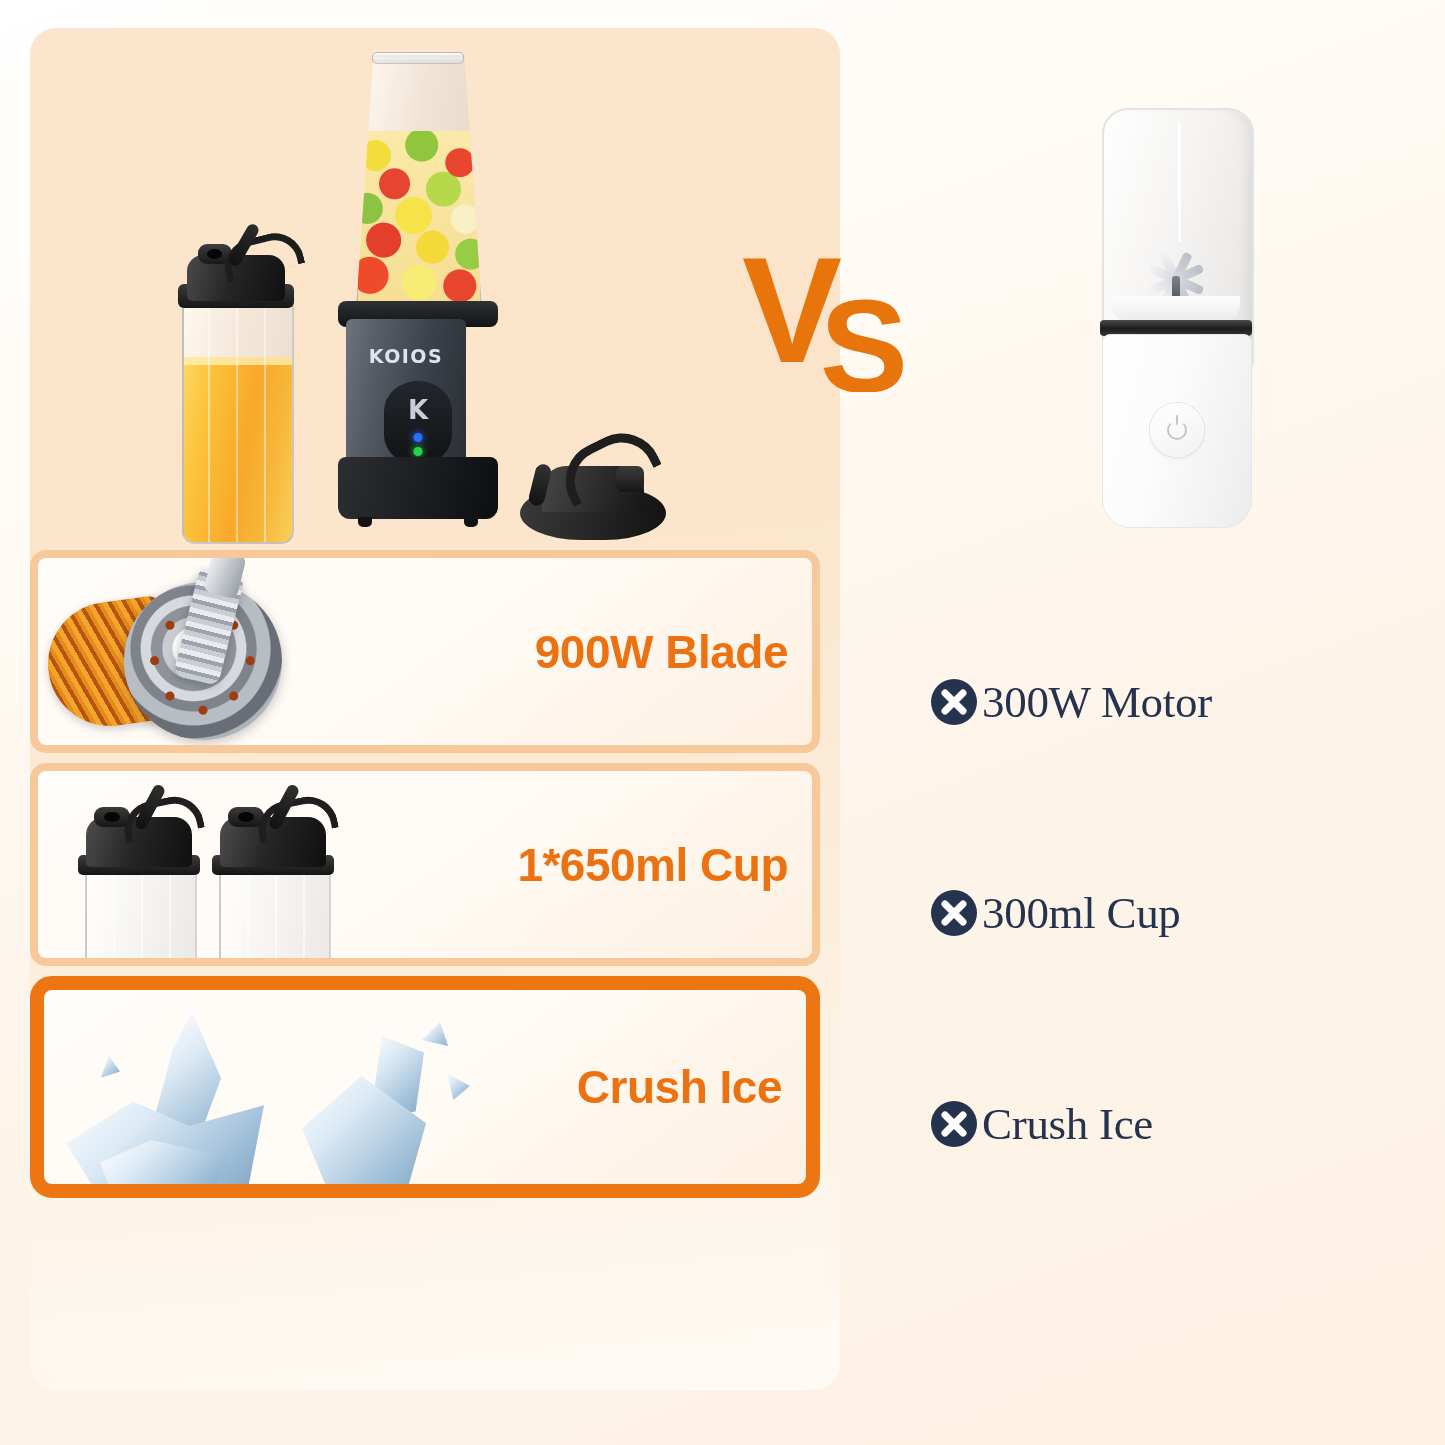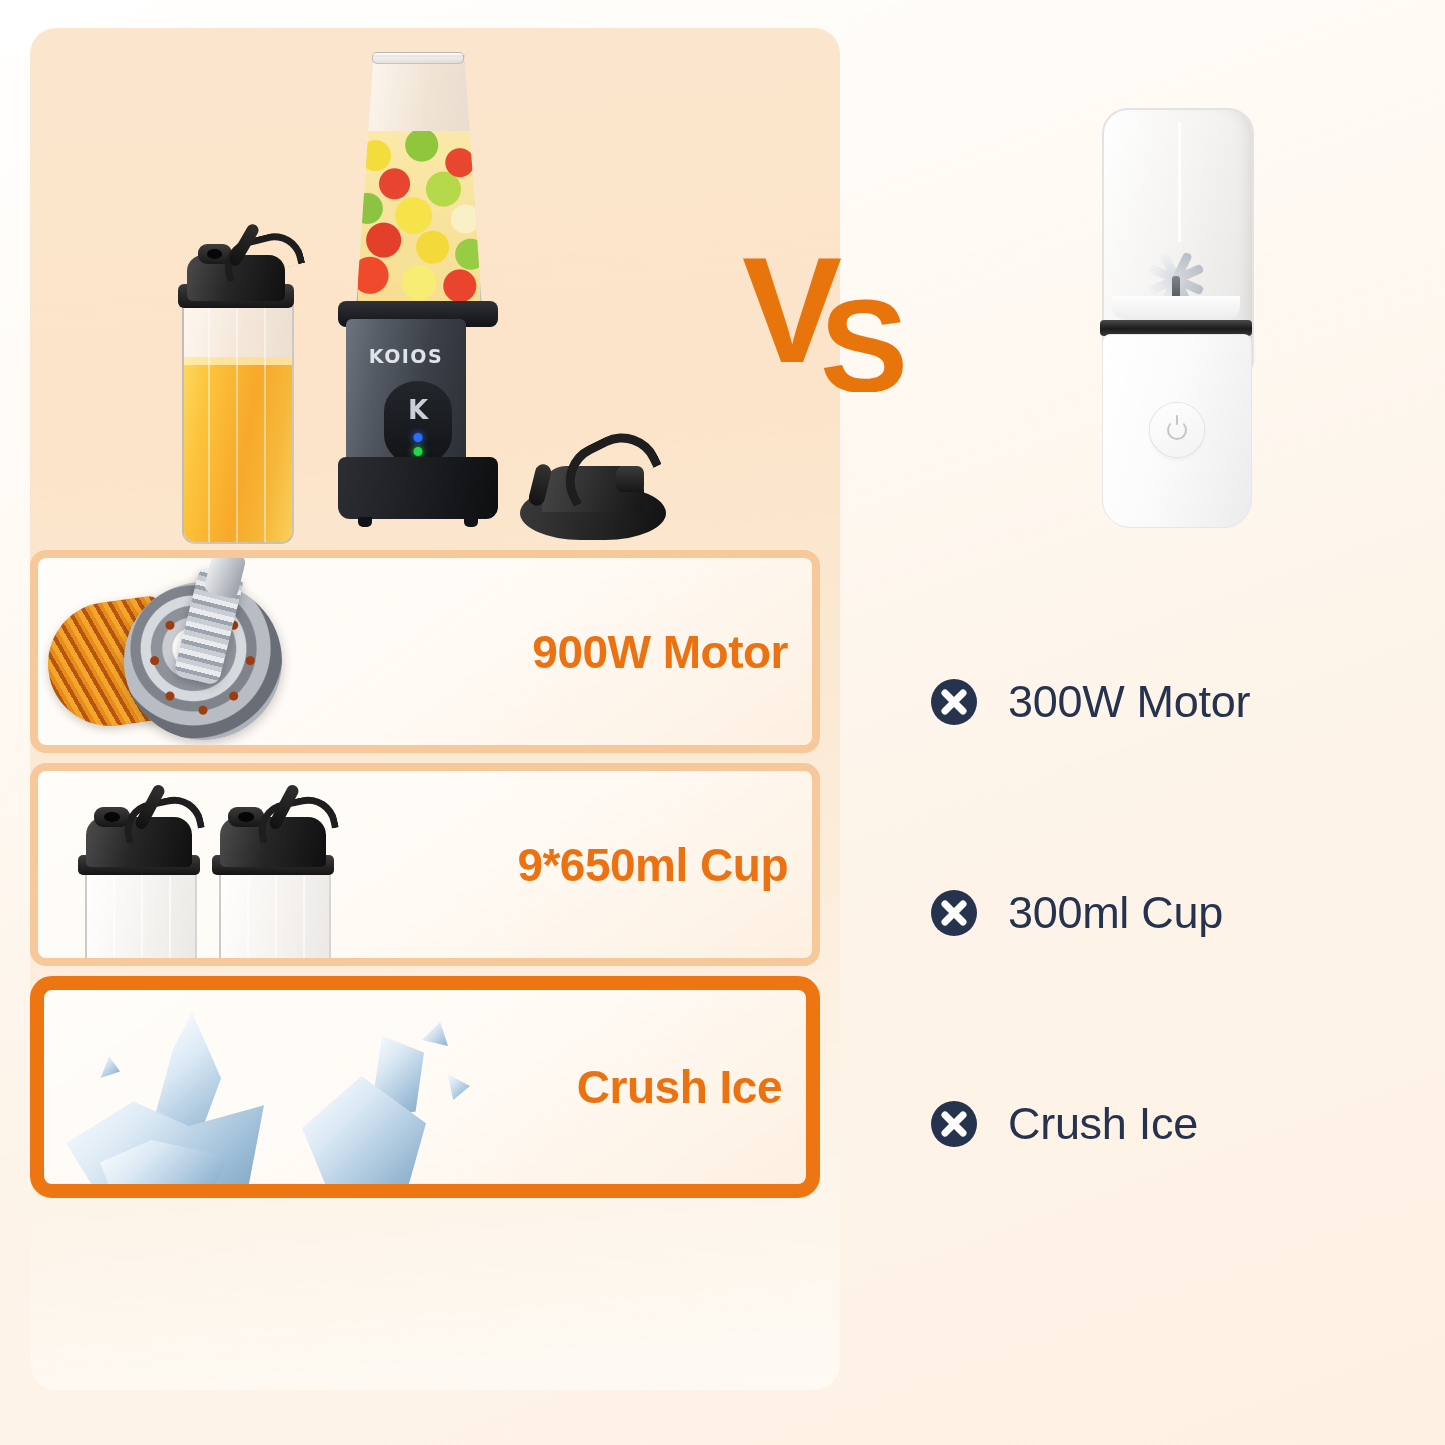--- a/index.html
+++ b/index.html
@@ -627,25 +627,25 @@
     height: 211px;
   }
   .compare-row:last-child { height: 211px; }
   .x-icon {
     flex: 0 0 auto;
     width: 48px; height: 48px;
     position: relative;
   }
   .x-icon svg { width: 48px; height: 48px; display: block; }
   .compare-text {
-    margin-left: 30px;
+    margin-left: 4px;
     color: #26334f;
     font-size: 45px;
     font-weight: 400;
-    font-family: Liberation Sans, sans-serif;
+    font-family: Liberation Serif, serif;
     white-space: nowrap;
     letter-spacing: -0.3px;
   }
 </style>
 </head>
 <body>
 
 <div id="stage">
 
   <div class="hero-panel"></div>
@@ -722,21 +722,21 @@
   <div class="card-stack">
 
     <div class="feature-card">
       <div class="art art-motor">
         <div class="coils"></div>
         <div class="ring"></div>
         <div class="dots"></div>
         <div class="rotor"></div>
         <div class="shaft-top"></div>
       </div>
-      <div class="label">900W Motor</div>
+      <div class="label">900W Blade</div>
     </div>
 
 
     <div class="feature-card">
       <div class="art art-cups">
         <div class="cup2 c1">
           <div class="glass">
               <div class="rib" style="left:26px"></div>
               <div class="rib" style="left:54px"></div>
               <div class="rib" style="left:82px"></div>
@@ -753,21 +753,21 @@
               <div class="rib" style="left:54px"></div>
               <div class="rib" style="left:82px"></div>
             </div>
           <div class="cap"></div>
           <div class="capdome"></div>
           <div class="nose"></div>
           <div class="hand"></div>
           <div class="strp"></div>
         </div>
       </div>
-      <div class="label">9*650ml Cup</div>
+      <div class="label">1*650ml Cup</div>
     </div>
 
     <div class="feature-card last">
       <div class="art art-ice">
         <div class="shard s1"></div>
         <div class="shard s2"></div>
         <div class="shard s3"></div>
         <div class="shard s4"></div>
         <div class="shard s5"></div>
         <div class="shard s6"></div>

